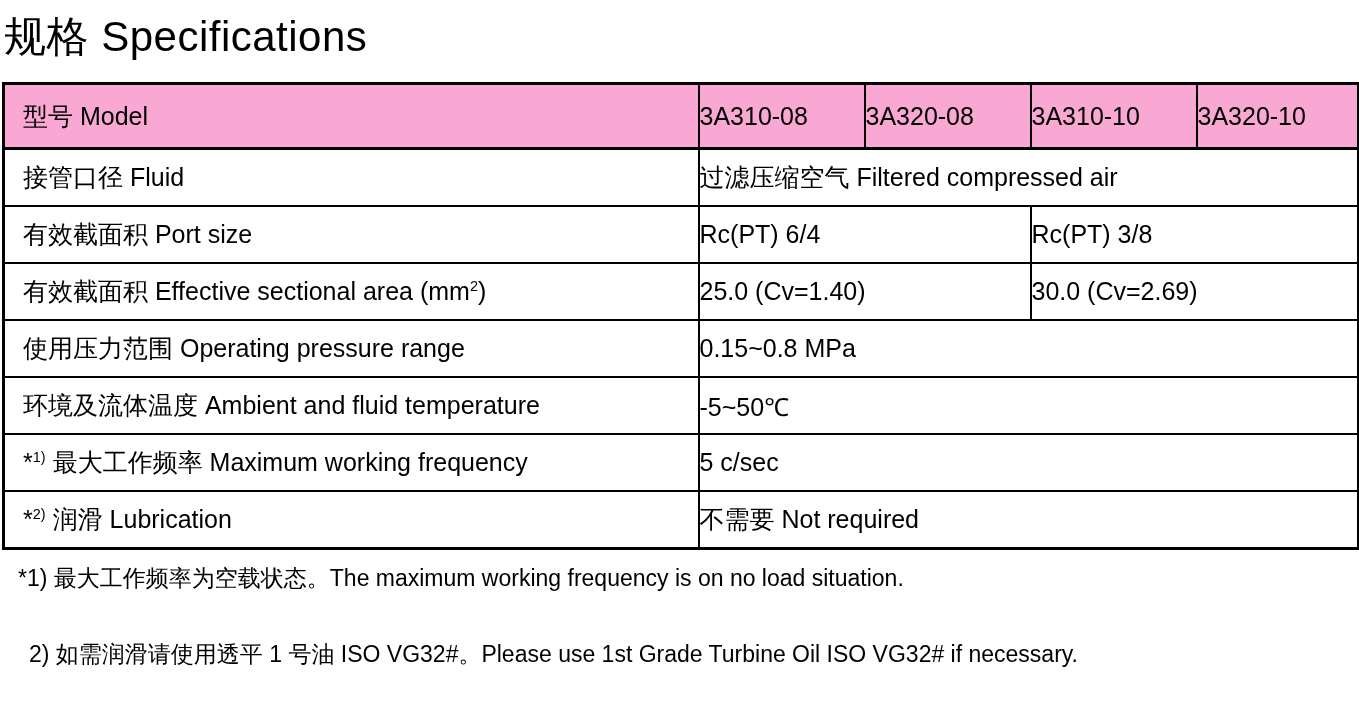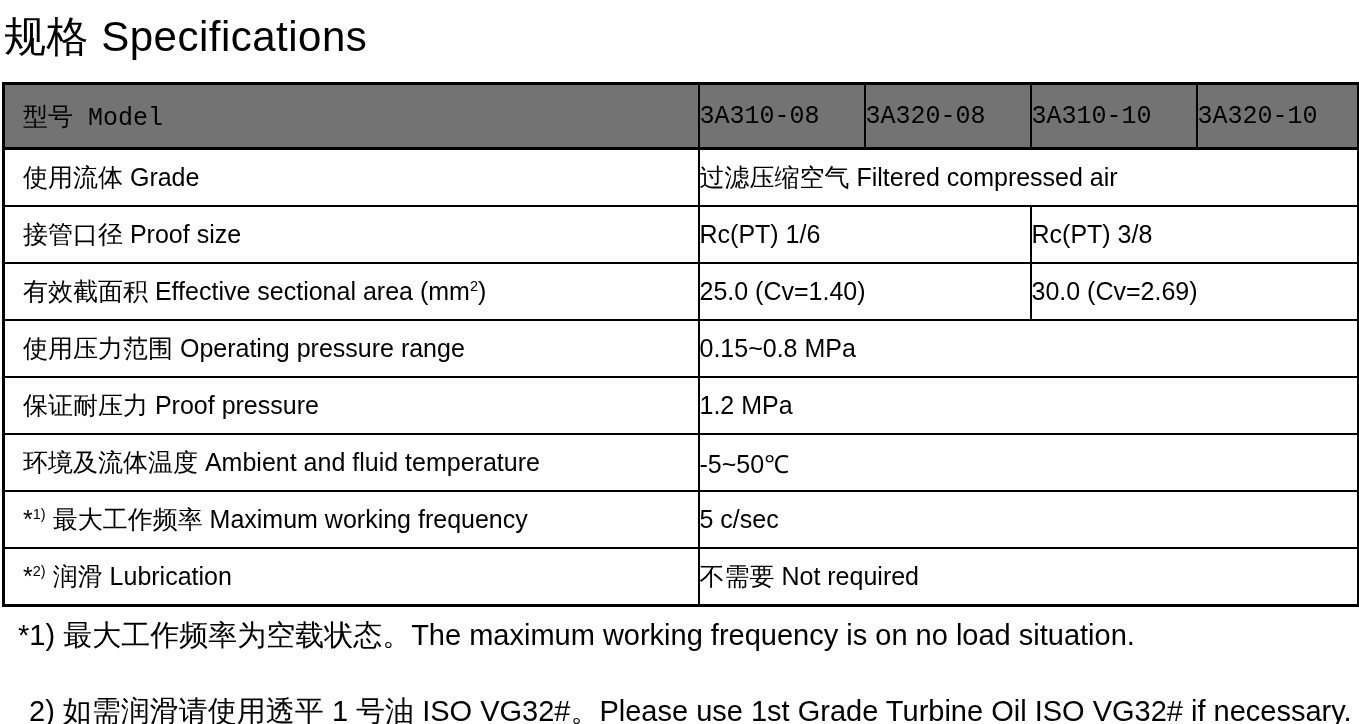--- a/index.html
+++ b/index.html
@@ -33,24 +33,23 @@
     font-size: 25px;
     font-weight: 400;
     padding: 0;
     overflow: hidden;
     white-space: nowrap;
   }
   .spec-table {
     border: 3px solid #000000;
   }
   .spec-table thead th {
-    background: #737373;
+    background: #f9a8d4;
     height: 62px;
     border-bottom: 3px solid #000000;
-    font-family: Liberation Mono, monospace;
   }
   .spec-table tbody td {
     height: 55px;
   }
   .label-cell {
     text-align: left;
     padding-left: 18px !important;
   }
   .value-cell {
     text-align: left;
@@ -58,21 +57,21 @@
   .spec-table sup {
     font-size: 58%;
     vertical-align: super;
     line-height: 0;
   }
   .marker-sup {
     margin-right: 7px;
   }
   .footnotes {
     margin: 9px 0 0 18px;
-    font-size: 29px;
+    font-size: 23px;
     line-height: 39px;
   }
   .footnote-line2 {
     padding-left: 11px;
     margin-top: 37px;
   }
 </style>
 </head>
 <body>
 
@@ -90,40 +89,36 @@
     <tr>
       <th class="label-cell">型号 Model</th>
       <th class="value-cell">3A310-08</th>
       <th class="value-cell">3A320-08</th>
       <th class="value-cell">3A310-10</th>
       <th class="value-cell">3A320-10</th>
     </tr>
   </thead>
   <tbody>
     <tr>
-      <td class="label-cell">使用流体 Grade</td>
+      <td class="label-cell">接管口径 Fluid</td>
       <td class="value-cell" colspan="4">过滤压缩空气 Filtered compressed air</td>
     </tr>
     <tr>
-      <td class="label-cell">接管口径 Proof size</td>
-      <td class="value-cell" colspan="2">Rc(PT) 1/6</td>
+      <td class="label-cell">有效截面积 Port size</td>
+      <td class="value-cell" colspan="2">Rc(PT) 6/4</td>
       <td class="value-cell" colspan="2">Rc(PT) 3/8</td>
     </tr>
     <tr>
       <td class="label-cell"><span>有效截面积 Effective sectional area (mm</span><sup>2</sup><span>)</span></td>
       <td class="value-cell" colspan="2">25.0 (Cv=1.40)</td>
       <td class="value-cell" colspan="2">30.0 (Cv=2.69)</td>
     </tr>
     <tr>
       <td class="label-cell">使用压力范围 Operating pressure range</td>
       <td class="value-cell" colspan="4">0.15~0.8 MPa</td>
-    </tr>
-    <tr>
-      <td class="label-cell">保证耐压力 Proof pressure</td>
-      <td class="value-cell" colspan="4">1.2 MPa</td>
     </tr>
     <tr>
       <td class="label-cell">环境及流体温度  Ambient and fluid temperature</td>
       <td class="value-cell" colspan="4">-5~50℃</td>
     </tr>
     <tr>
       <td class="label-cell"><span>*</span><sup class="marker-sup">1)</sup><span>最大工作频率 Maximum working frequency</span></td>
       <td class="value-cell" colspan="4">5 c/sec</td>
     </tr>
     <tr>

